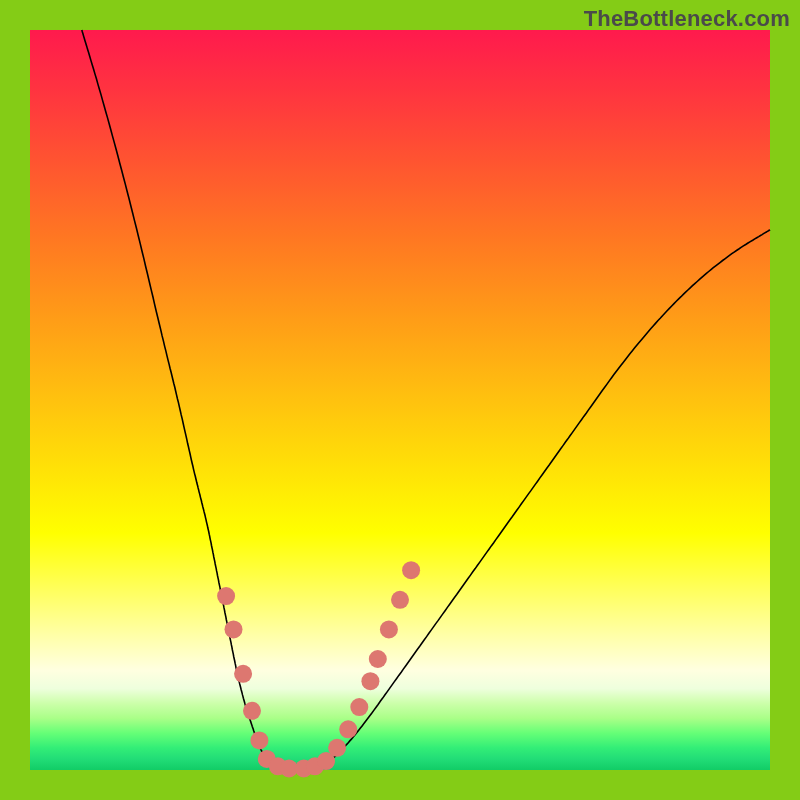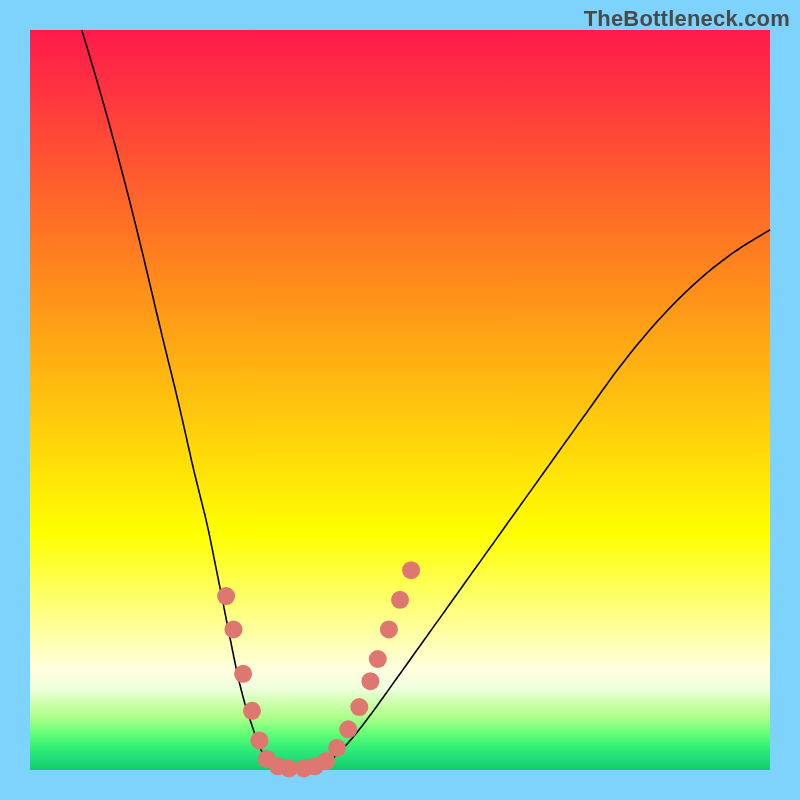--- a/index.html
+++ b/index.html
@@ -1,20 +1,20 @@
 <!DOCTYPE html>
 <html><head>
 <meta charset="utf-8">
 <style>
   * { margin: 0; padding: 0; box-sizing: border-box; }
   html, body { width: 800px; height: 800px; overflow: hidden; }
   .frame {
     width: 800px;
     height: 800px;
-    background: #7dd3fc;
+    background: #84cc16;
     position: relative;
   }
   .plot-area {
     position: absolute;
     left: 30px;
     top: 30px;
     width: 740px;
     height: 740px;
     background: linear-gradient(to bottom,
       #ff1a4d 0%,

